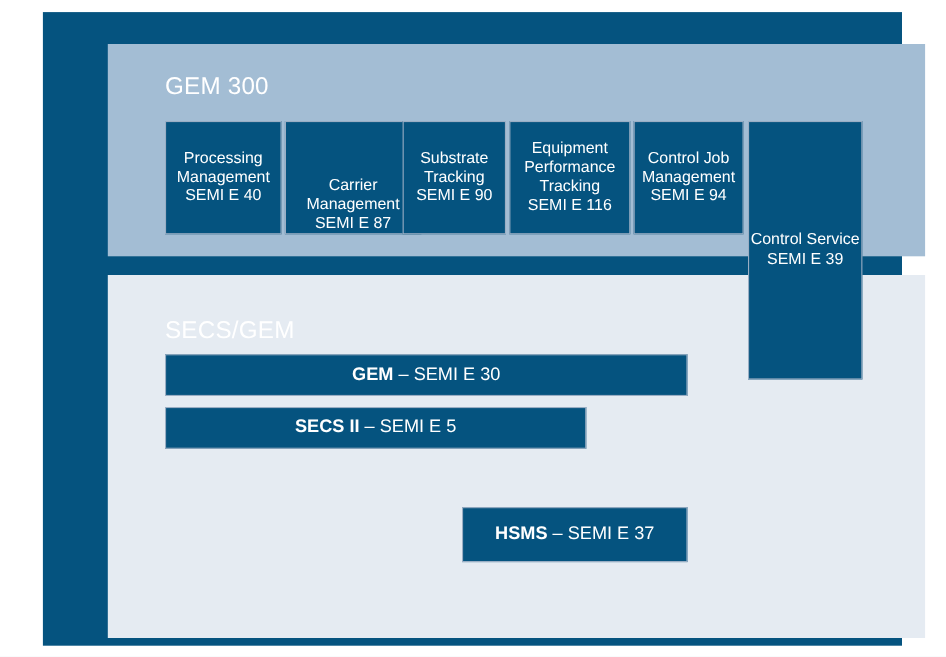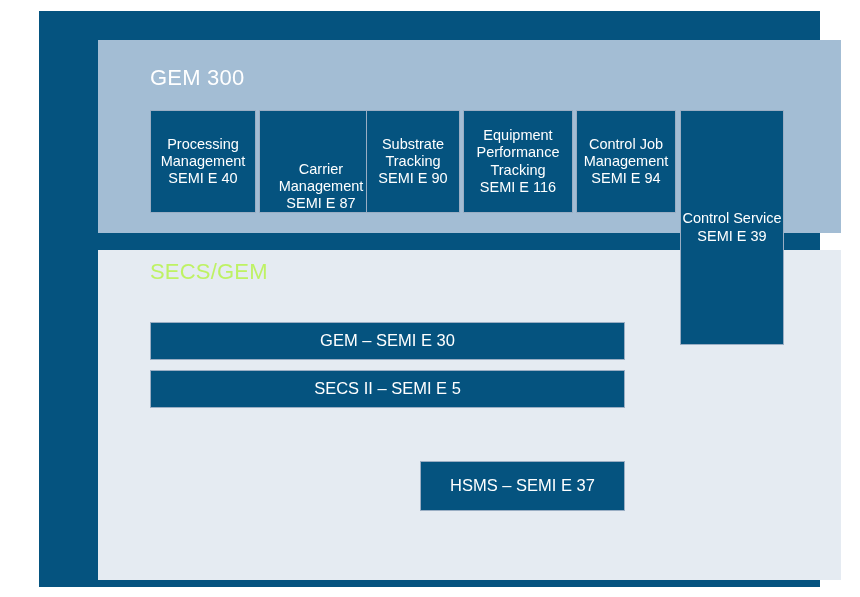--- a/index.html
+++ b/index.html
@@ -61,22 +61,22 @@
     letter-spacing: 0.2px;
     white-space: nowrap;
   }
   .panel-title-gem300 {
     left: 111px;
     top: 54px;
     color: #ffffff;
   }
   .panel-title-secsgem {
     left: 111px;
-    top: 248px;
-    color: #bef264;
+    top: 276px;
+    color: #ffffff;
   }
 
   
   .dbox {
     position: absolute;
     background: #05537f;
     border: 1px solid #9aaec4;
     box-sizing: border-box;
     color: #ffffff;
     display: flex;
@@ -110,29 +110,29 @@
     font-size: 14.5px;
     z-index: 5;
   }
 
   
   .bar {
     font-size: 16.5px;
     height: 38px;
   }
   .bar-gem    { left: 111px; top: 311px; width: 475px; }
-  .bar-secsii { left: 111px; top: 359px; width: 475px; }
+  .bar-secsii { left: 111px; top: 359px; width: 383px; }
 
   .bar-tall { height: 50px; }
   .bar-secsi { left: 111px; top: 418px; width: 206px; }
   .bar-hsms  { left: 381px; top: 418px; width: 205px; margin-top: 32px; }
   .bar-rs232 { left: 111px; top: 485px; width: 206px; }
   .bar-tcpip { left: 381px; top: 485px; width: 205px; }
 
-  .b { font-weight: normal; }
+  .b { font-weight: bold; }
   .n { font-weight: normal; }
 </style>
 </head>
 <body>
 
 <div id="canvas">
 
   <div class="outer-frame">
 
     <div class="panel-gem300"></div>

